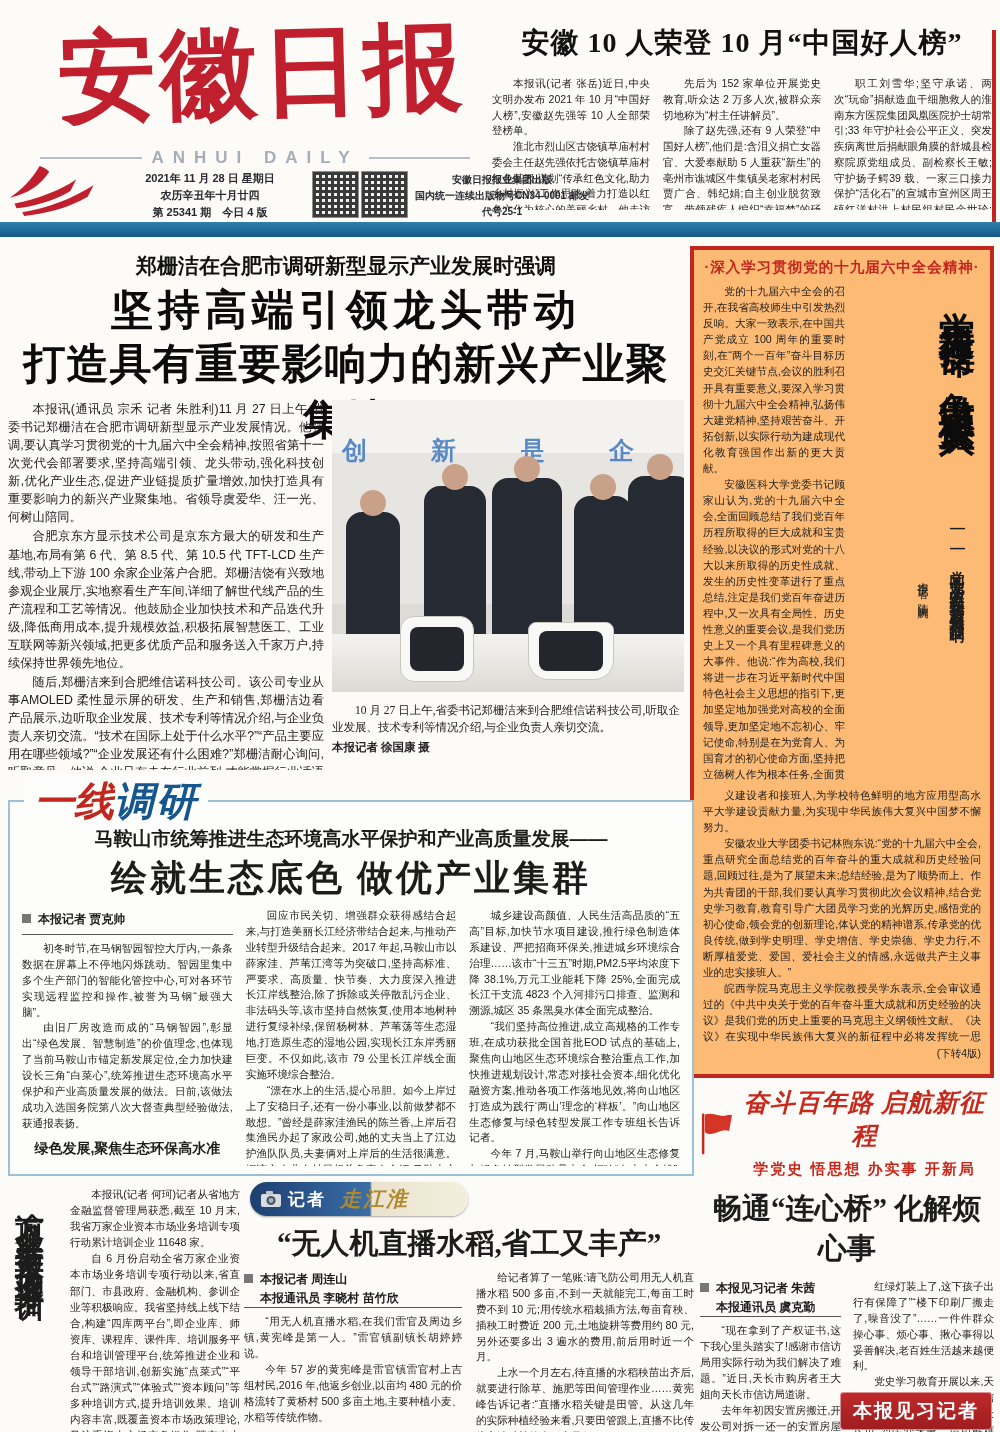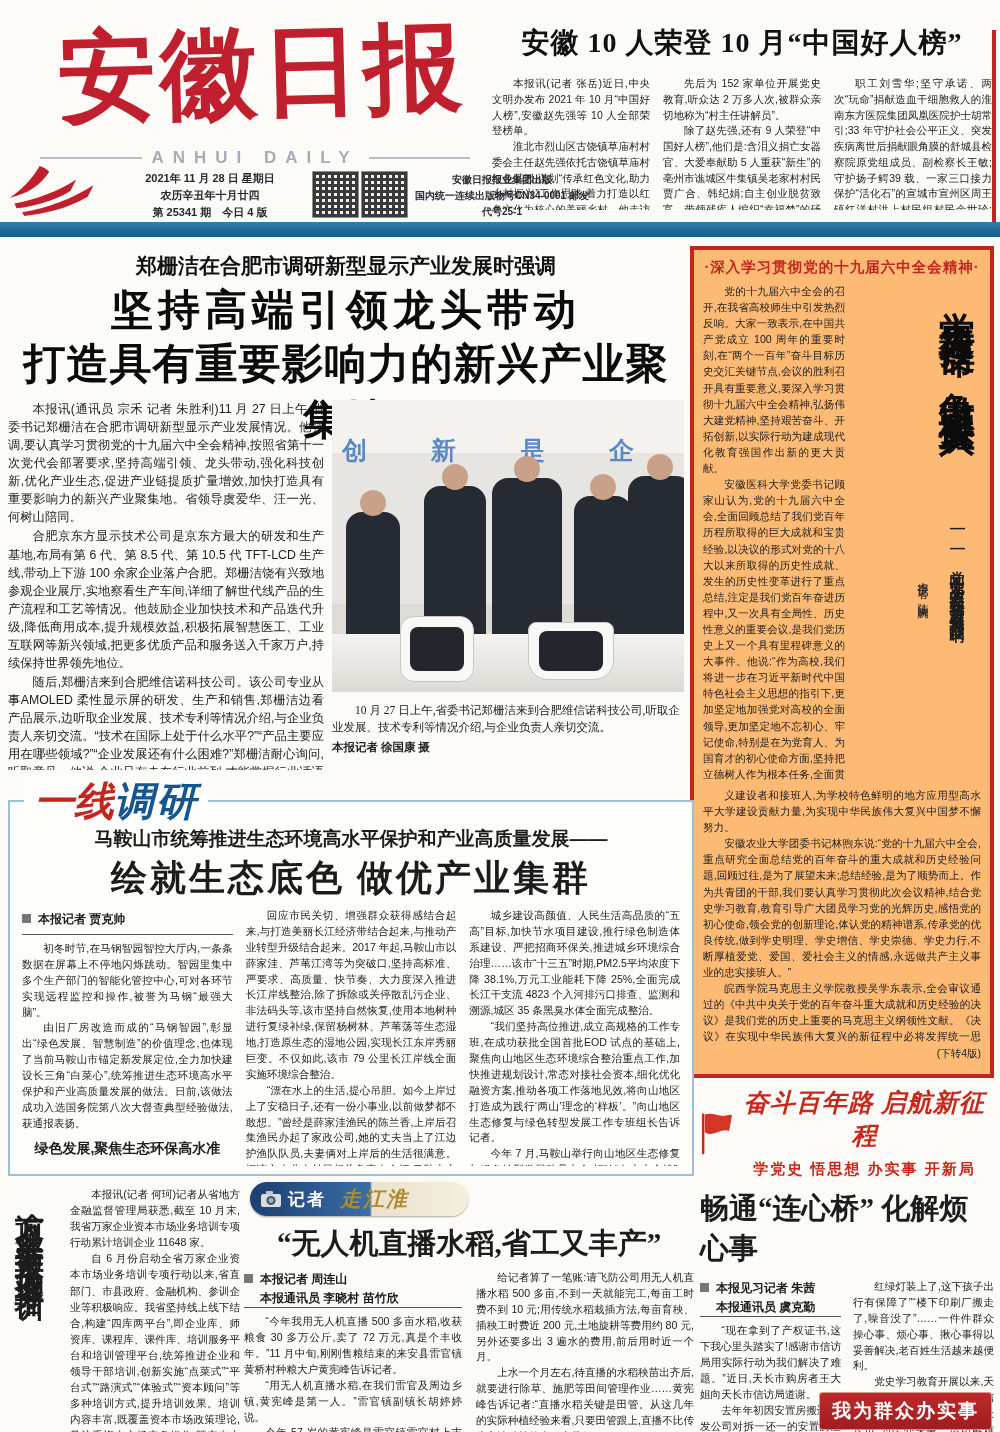--- a/index.html
+++ b/index.html
@@ -128,21 +128,21 @@
   .byline2 .sq { display:inline-block; width:9px; height:9px; background:#777; margin-right:7px; }
   .byline2 .ind { padding-left:16px; }
 
   
   .bridge { position:absolute; left:700px; top:1086px; width:294px; height:346px; }
   .bridge-banner { display:flex; align-items:center; justify-content:center; gap:2px; }
   .bb-text { text-align:center; }
   .bb1 { color:#c8281c; font-weight:900; font-size:25px; letter-spacing:1px;
     font-family:"Liberation Serif", serif; font-style:italic; }
   .bb2 { color:#c8281c; font-weight:bold; font-size:15px; letter-spacing:2px; margin-top:8px; }
-  .bridge-head { margin-top:10px; font-family:"Liberation Serif", serif;
+  .bridge-head { margin-top:10px; text-align:center; font-family:"Liberation Serif", serif;
     font-weight:900; font-size:29px; }
   .bridge-cols { margin-top:10px; display:flex; gap:12px; height:196px; }
   .bridge-col { flex:1; overflow:hidden; font-size:10.6px; line-height:1.5; text-align:justify; }
   .badge { position:absolute; right:2px; bottom:2px; background:linear-gradient(#c02a2a,#9e1d20);
     color:#fff; font-weight:900; font-size:19px; letter-spacing:2px; padding:6px 13px;
     border-radius:4px; box-shadow:inset 0 0 0 1px rgba(255,255,255,.5); }
 </style>
 </head>
 <body>
 
@@ -292,21 +292,20 @@
       <span class="t2">走江淮</span>
     </div>
     <div class="rep-head">“无人机直播水稻,省工又丰产”</div>
     <div class="rep-cols">
       <div class="rep-col">
         <div class="byline2">
           <div><span class="sq"></span><span>本报记者 周连山</span></div>
           <div class="ind">本报通讯员 李晓村 苗竹欣</div>
         </div>
         <div>
-            <p>“今年我用无人机直播 500 多亩水稻,收获粮食 30 多万公斤,卖了 72 万元,真是个丰收年。”11 月中旬,刚刚售粮结束的来安县雷官镇黄桥村种粮大户黄宪峰告诉记者。</p>
             <p>“用无人机直播水稻,在我们雷官及周边乡镇,黄宪峰是第一人。”雷官镇副镇长胡婷婷说。</p>
             <p>今年 57 岁的黄宪峰是雷官镇雷官村上吉组村民,2016 年,他返乡创业,以亩均 480 元的价格流转了黄桥村 500 多亩土地,主要种植小麦、水稻等传统作物。</p>
           </div>
       </div>
       <div class="rep-col">
           <p>给记者算了一笔账:请飞防公司用无人机直播水稻 500 多亩,不到一天就能完工,每亩工时费不到 10 元;用传统水稻栽插方法,每亩育秧、插秧工时费近 200 元,土地旋耕等费用约 80 元,另外还要多出 3 遍水的费用,前后用时近一个月。</p>
           <p>上水一个月左右,待直播的水稻秧苗出齐后,就要进行除草、施肥等田间管理作业……黄宪峰告诉记者:“直播水稻关键是田管。从这几年的实际种植经验来看,只要田管跟上,直播不比传统方法种植的水稻产量低。”</p>
         </div>
     </div>
   </div>
@@ -332,16 +331,16 @@
         <div>
             <p>“现在拿到了产权证书,这下我心里头踏实了!感谢市信访局用实际行动为我们解决了难题。”近日,天长市购房者王大姐向天长市信访局道谢。</p>
             <p>去年年初因安置房搬迁,开发公司对拆一还一的安置房屋一直不予网签,王大姐等人多次找开发公司商讨无果。今年 7 月份,她们抱着试试看的心情来到市信访局来访接待中心求助。接待人员接诉后,立即将该事项纳入市党政领导为民办实事清单。接到“清单”后,负责包案的市领导立刻牵头处理该信访事项,持续协调推进该问题处理解决。通过近 3 个月的努力,王大姐等人终于在 10 月 25 日顺利领取到了产权证书。</p>
           </div>
       </div>
       <div class="bridge-col">
           <p>红绿灯装上了,这下孩子出行有保障了”“楼下印刷厂搬走了,噪音没了”……一件件群众操心事、烦心事、揪心事得以妥善解决,老百姓生活越来越便利。</p>
           <p>党史学习教育开展以来,天长市扎实开展“为民办实事 信访解难题”专项行动,印发《天长市“为民办实事、信访解难题”专项行动实施方案》,将住房、教育、社保、环保等民生领域群众“急难愁盼”的 18 项信访问题分解包案,明确划定包案领导和责任单位,夯实责任机制。同时由市信联办对交办事项实行清单化管理、做到一案一卷,每月跟踪调度落实情况,有效形成工作闭环。自专项行动开展以来,天长市包案领导共接访、约访群众 193 人次,各工作专班共召开推进会 26 次,有效推动了 71 件信访积案的化解。</p>
         </div>
     </div>
-    <div class="badge">我为群众办实事</div>
+    <div class="badge">本报见习记者</div>
   </div>
 
 </div>
 
 </body></html>

